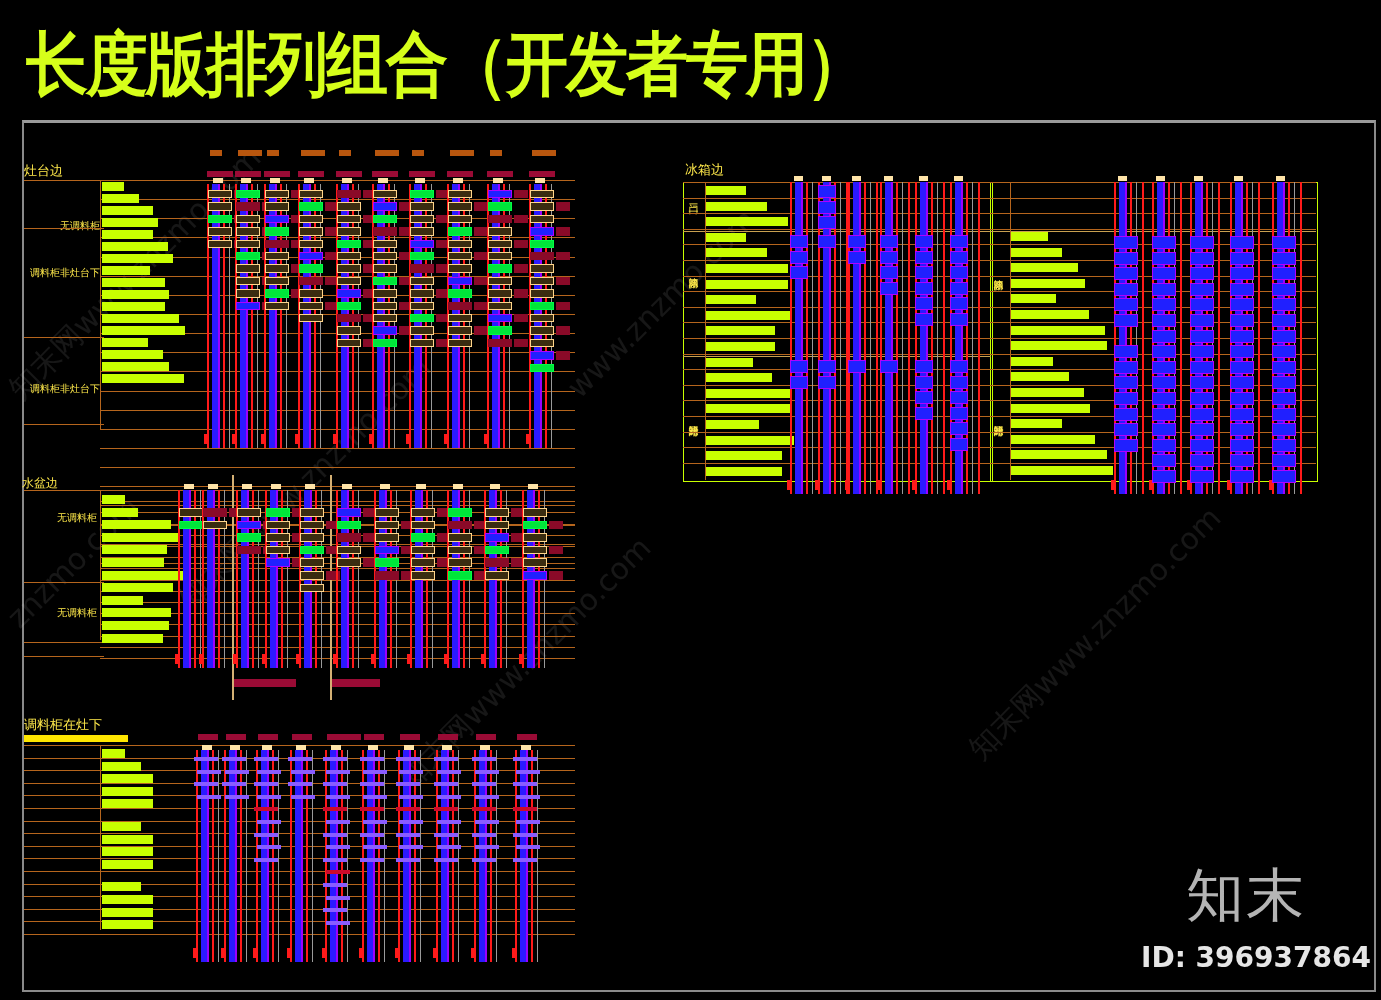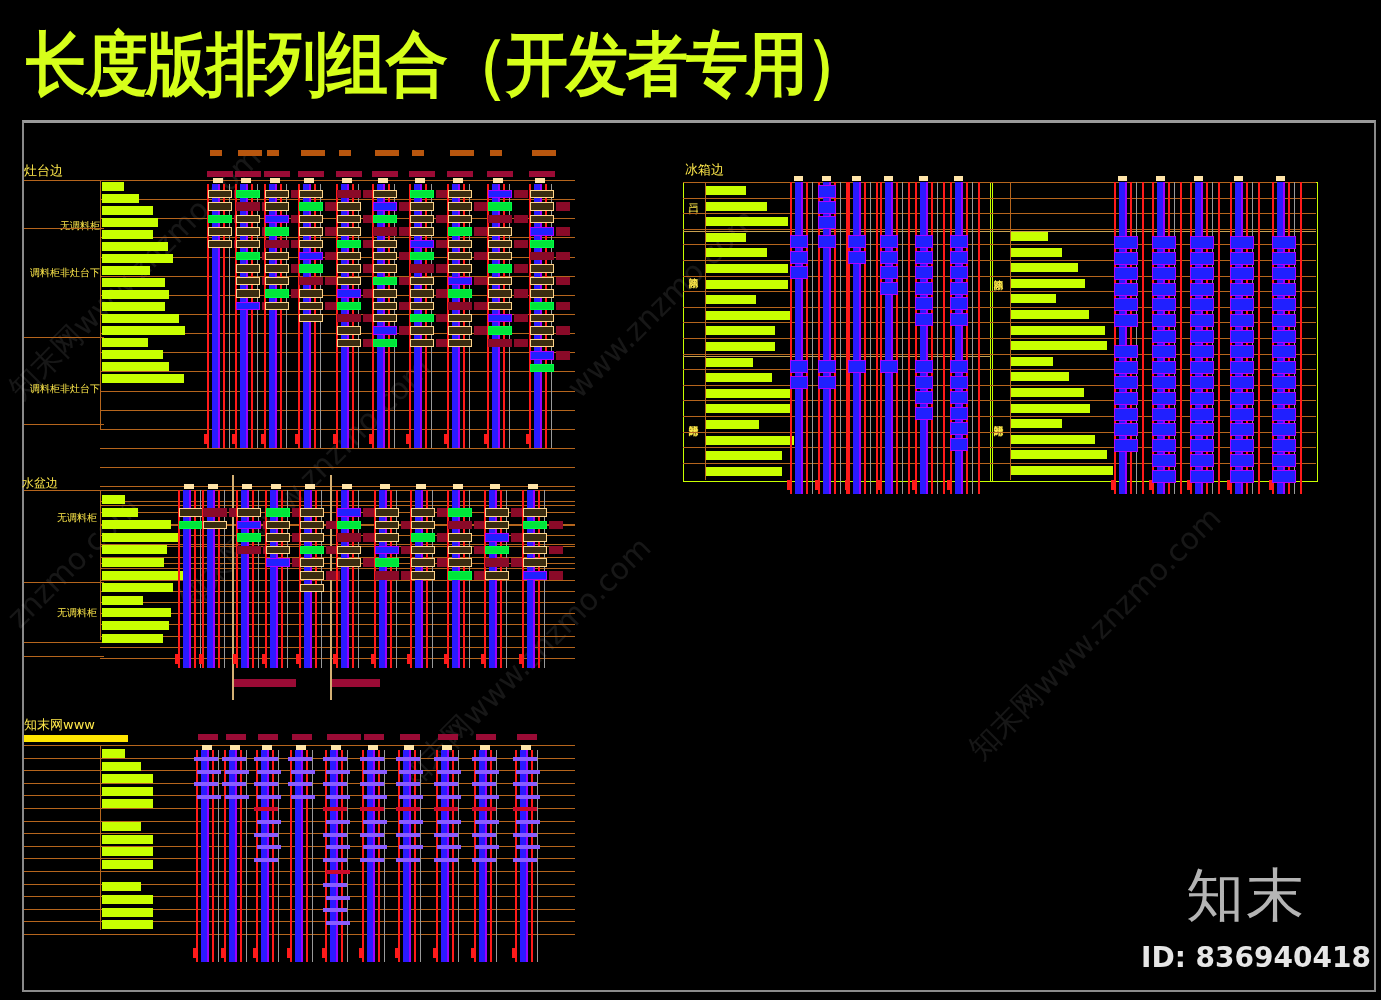--- a/index.html
+++ b/index.html
@@ -36,21 +36,21 @@
     <div class="wm" style="left: 0px; top: 380px;">知末网www.znzmo.com</div>
     <div class="wm" style="left: 560px; top: 380px;">www.znzmo.com</div>
     <div class="wm" style="left: 170px; top: 590px;">知末网www.znzmo.com</div>
     <div class="wm" style="left: 0px; top: 610px;">znzmo.com</div>
     <div class="wm" style="left: 390px; top: 770px;">知末网www.znzmo.com</div>
     <div class="wm" style="left: 960px; top: 740px;">知末网www.znzmo.com</div>
   </div>
 
 <div class="sec-label" style="left:24px;top:164px;">灶台边</div>
 <div class="sec-label" style="left:22px;top:477px;font-size:12px;">水盆边</div>
-<div class="sec-label" style="left:24px;top:718px;">知末网www</div>
+<div class="sec-label" style="left:24px;top:718px;">调料柜在灶下</div>
 <div style="position:absolute;left:24px;top:735px;width:104px;height:7px;background:#ffe600;"></div>
 <div class="sec-label" style="left:685px;top:163px;">冰箱边</div>
 
 <div class="grp-label" style="left:30px;top:221px;width:70px;">无调料柜</div>
 <div class="grp-label" style="left:20px;top:268px;width:80px;">调料柜非灶台下</div>
 <div class="grp-label" style="left:10px;top:384px;width:90px;">调料柜非灶台下</div>
 
 <div class="grp-label" style="left:30px;top:513px;width:67px;">无调料柜</div>
 <div class="grp-label" style="left:30px;top:608px;width:67px;">无调料柜</div>
 
@@ -1017,13 +1017,13 @@
     <div class="cell p" style="left: 1272px; top: 376.4px; width: 22px; height: 11px;"></div>
     <div class="cell p" style="left: 1272px; top: 392px; width: 22px; height: 11px;"></div>
     <div class="cell p" style="left: 1272px; top: 407.6px; width: 22px; height: 11px;"></div>
     <div class="cell p" style="left: 1272px; top: 423.2px; width: 22px; height: 11px;"></div>
     <div class="cell p" style="left: 1272px; top: 438.8px; width: 22px; height: 11px;"></div>
     <div class="cell p" style="left: 1272px; top: 454.4px; width: 22px; height: 11px;"></div>
     <div class="cell p" style="left: 1272px; top: 470px; width: 22px; height: 11px;"></div>
   </div>
 
 <div class="logo">知末</div>
-<div class="logo-id">ID: 836940418</div>
+<div class="logo-id">ID: 396937864</div>
 
 </body></html>

